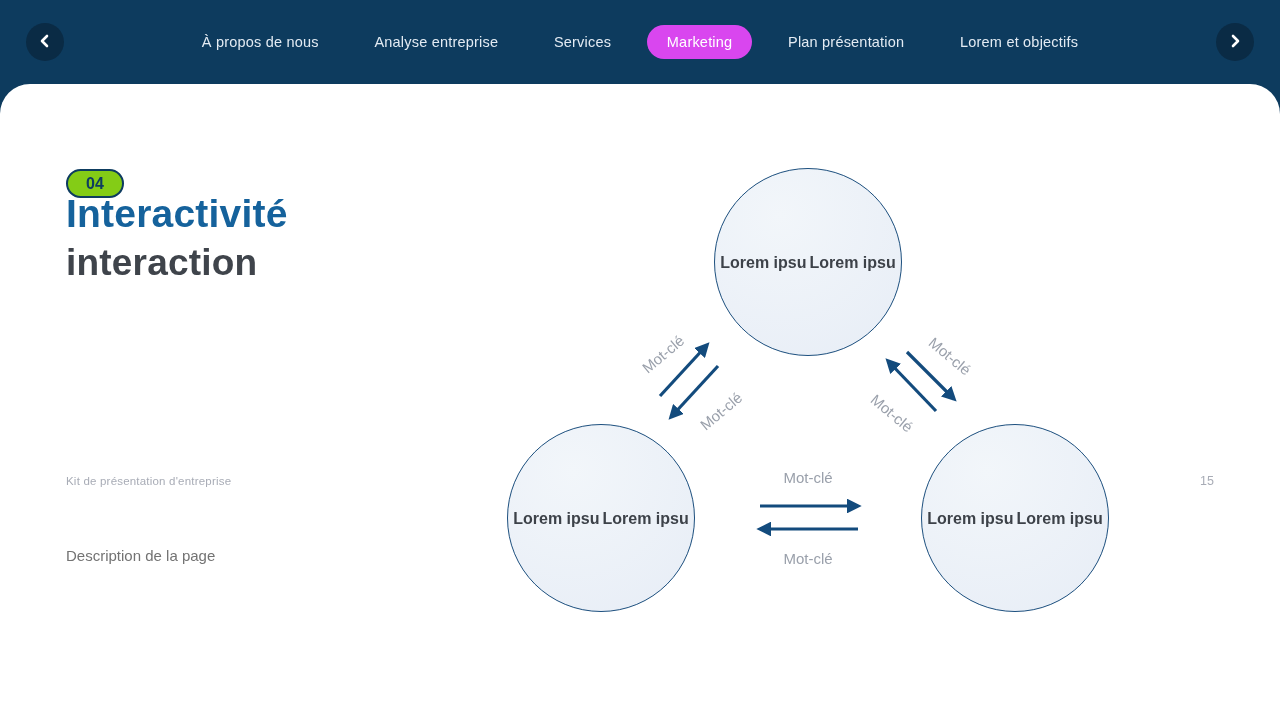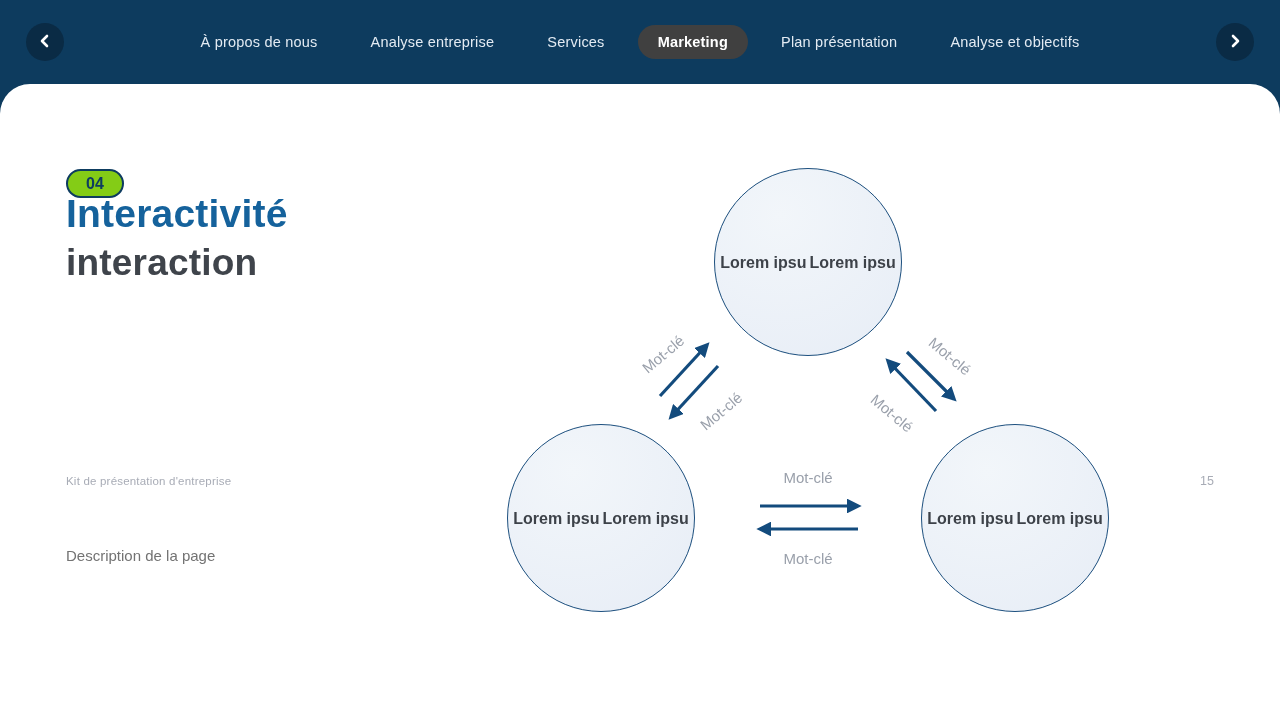--- a/index.html
+++ b/index.html
@@ -27,21 +27,21 @@
   .nav-menu {
     flex: 1; display: flex; justify-content: space-around; align-items: center;
     margin: 0 110px;
   }
   .nav-item {
     color: #e3ebf3; font-size: 14.5px; letter-spacing: .2px;
     padding: 9px 20px; border-radius: 18px; cursor: pointer;
     white-space: nowrap;
   }
   .nav-item.active {
-    background: #404040; color: #ffffff; font-weight: 700;
+    background: #d946ef; color: #ffffff; font-weight: 400;
   }
 
   
   .panel {
     position: absolute; left: 0; right: 0; top: 84px; bottom: 0;
     background: #ffffff;
     border-radius: 30px 30px 0 0;
   }
 
   
@@ -119,21 +119,21 @@
           </svg>
       </span>
     </button>
 
     <nav class="nav-menu">
       <div class="nav-item">À propos de nous</div>
       <div class="nav-item">Analyse entreprise</div>
       <div class="nav-item">Services</div>
       <div class="nav-item active">Marketing</div>
       <div class="nav-item">Plan présentation</div>
-      <div class="nav-item">Analyse et objectifs</div>
+      <div class="nav-item">Lorem et objectifs</div>
     </nav>
 
     <button class="nav-arrow">
       <span>
         <svg width="14" height="14" viewBox="0 0 14 14">
             <polyline points="5,2 10,7 5,12" fill="none" stroke="#ffffff" stroke-width="2.6" stroke-linecap="round" stroke-linejoin="round"></polyline>
           </svg>
       </span>
     </button>
   </header>

